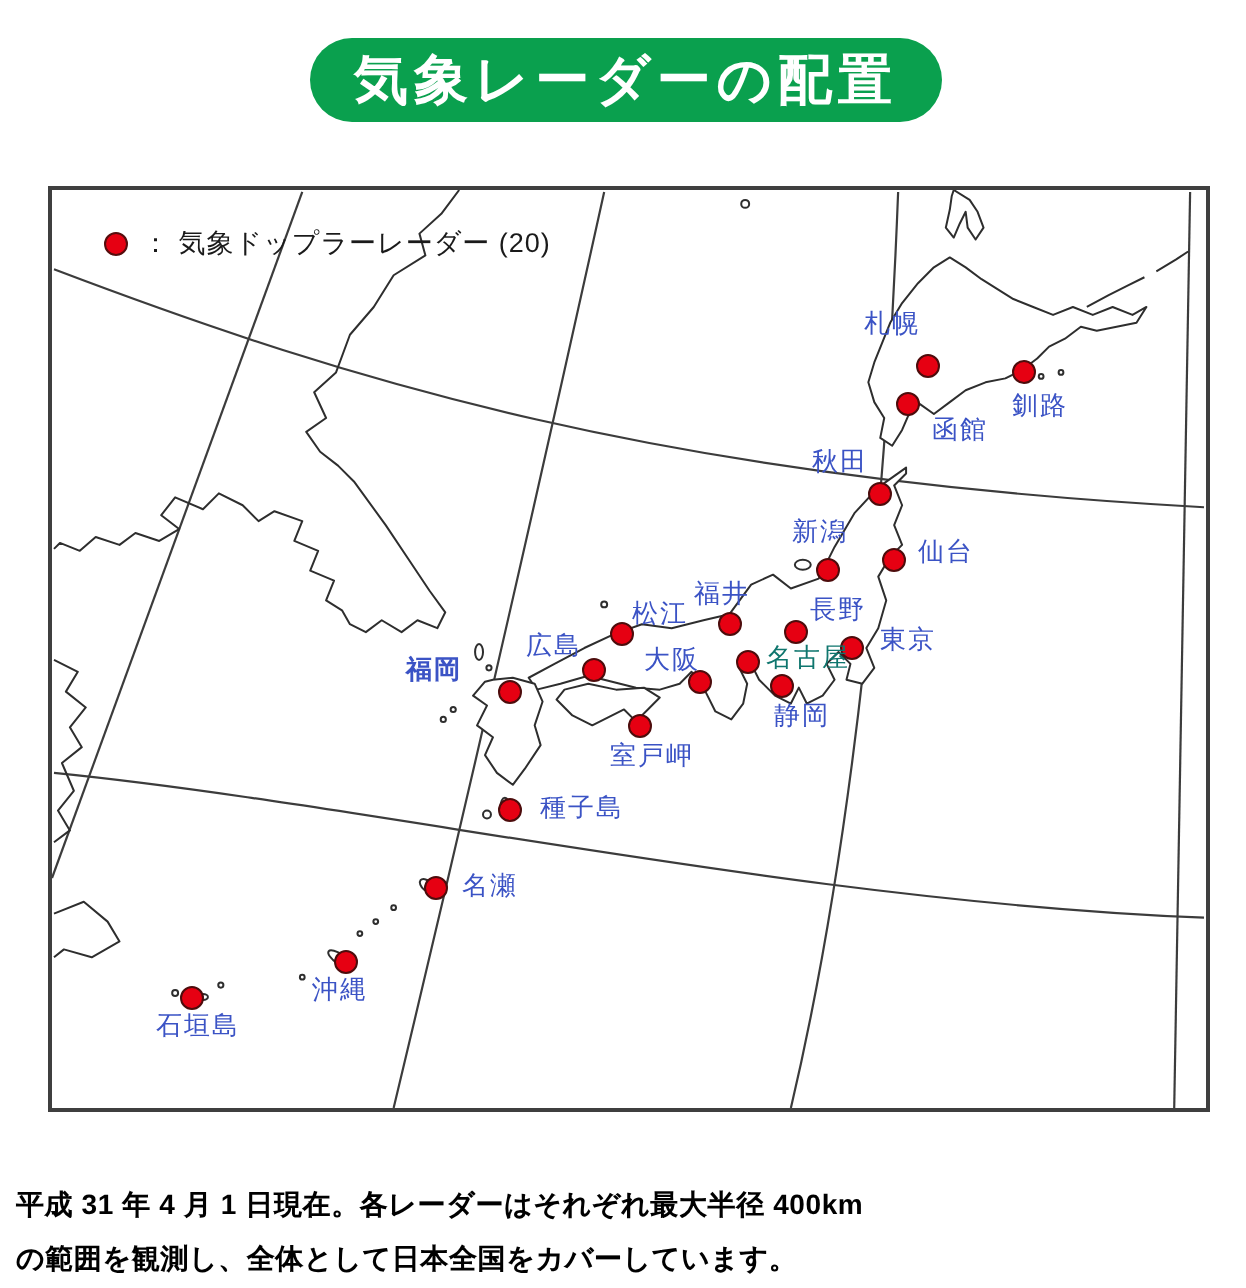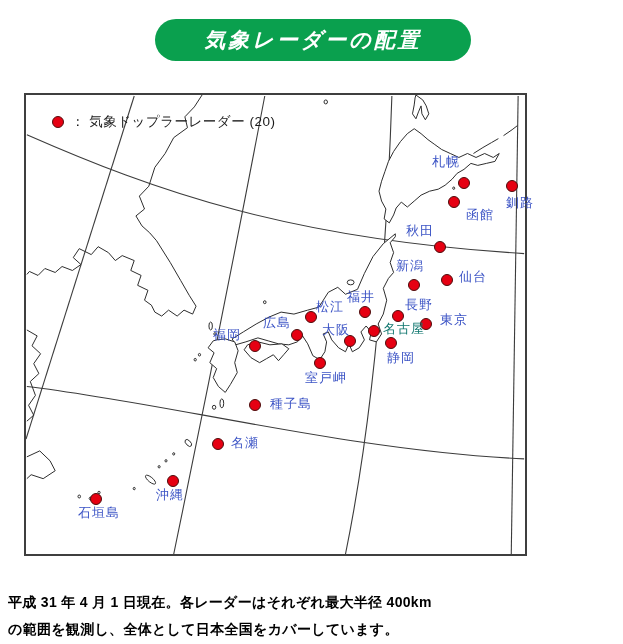--- a/index.html
+++ b/index.html
@@ -1,21 +1,21 @@
 <!DOCTYPE html>
 <html><head>
 <meta charset="utf-8">
 <style>
   html,body{margin:0;padding:0;background:#fff;}
   .page{position:relative;width:623px;height:644px;background:#fff;overflow:hidden;
         font-family:"Liberation Sans","DejaVu Sans",sans-serif;}
   .banner{position:absolute;left:155px;top:19px;width:316px;height:42px;border-radius:21px;
           background:#0aa04e;display:flex;align-items:center;justify-content:center;}
-  .banner span{color:#fff;font-size:21px;font-weight:bold;letter-spacing:3px;font-style:italic;}
-  .map{position:absolute;left:24px;top:93px;width:503px;height:463px;box-sizing:border-box;
+  .banner span{color:#fff;font-size:27px;font-weight:bold;letter-spacing:3px;}
+  .map{position:absolute;left:24px;top:93px;width:581px;height:463px;box-sizing:border-box;
        border:2px solid #3f3f3f;background:#fff;}
   .map svg{position:absolute;left:0;top:0;width:100%;height:100%;}
   .legend{position:absolute;left:26px;top:18px;display:flex;align-items:center;gap:7px;}
   .legend-dot{width:10px;height:10px;border-radius:50%;background:#e60012;border:1px solid #550d0d;}
   .legend-text{font-size:13.5px;color:#1a1a1a;letter-spacing:0.5px;white-space:nowrap;}
   .station-dot{position:absolute;width:10px;height:10px;border-radius:50%;
                background:#e60012;border:1px solid #4d0c0c;transform:translate(-50%,-50%);}
   .station-label{position:absolute;font-size:13px;color:#3b53c5;letter-spacing:1px;
                  white-space:nowrap;line-height:14px;}
   .caption{position:absolute;left:8px;top:589px;width:610px;font-size:14px;font-weight:bold;
@@ -97,41 +97,41 @@
         <div class="station-label" style="left: 406px; top: 60px; color: rgb(59, 83, 197);">札幌</div>
         <div class="station-dot" style="left: 486px; top: 91px; background: rgb(230, 0, 18);"></div>
         <div class="station-label" style="left: 480px; top: 101px; color: rgb(59, 83, 197);">釧路</div>
         <div class="station-dot" style="left: 428px; top: 107px; background: rgb(230, 0, 18);"></div>
         <div class="station-label" style="left: 440px; top: 113px; color: rgb(59, 83, 197);">函館</div>
         <div class="station-dot" style="left: 414px; top: 152px; background: rgb(230, 0, 18);"></div>
         <div class="station-label" style="left: 380px; top: 129px; color: rgb(59, 83, 197);">秋田</div>
         <div class="station-dot" style="left: 388px; top: 190px; background: rgb(230, 0, 18);"></div>
         <div class="station-label" style="left: 370px; top: 164px; color: rgb(59, 83, 197);">新潟</div>
         <div class="station-dot" style="left: 421px; top: 185px; background: rgb(230, 0, 18);"></div>
-        <div class="station-label" style="left: 433px; top: 175px; color: rgb(59, 83, 197);">仙台</div>
+        <div class="station-label" style="left: 433px; top: 175px; color: rgb(59, 83, 197); font-family: Liberation Mono, monospace;">仙台</div>
         <div class="station-dot" style="left: 372px; top: 221px; background: rgb(230, 0, 18);"></div>
         <div class="station-label" style="left: 379px; top: 203px; color: rgb(59, 83, 197);">長野</div>
         <div class="station-dot" style="left: 400px; top: 229px; background: rgb(230, 0, 18);"></div>
         <div class="station-label" style="left: 414px; top: 218px; color: rgb(59, 83, 197);">東京</div>
         <div class="station-dot" style="left: 348px; top: 236px; background: rgb(230, 0, 18);"></div>
         <div class="station-label" style="left: 357px; top: 227px; color: #0f766e;">名古屋</div>
         <div class="station-dot" style="left: 365px; top: 248px; background: rgb(230, 0, 18);"></div>
         <div class="station-label" style="left: 361px; top: 256px; color: rgb(59, 83, 197); text-align: right;">静岡</div>
         <div class="station-dot" style="left: 339px; top: 217px; background: rgb(230, 0, 18);"></div>
         <div class="station-label" style="left: 321px; top: 195px; color: rgb(59, 83, 197);">福井</div>
         <div class="station-dot" style="left: 324px; top: 246px; background: rgb(230, 0, 18);"></div>
         <div class="station-label" style="left: 296px; top: 228px; color: rgb(59, 83, 197);">大阪</div>
         <div class="station-dot" style="left: 285px; top: 222px; background: rgb(230, 0, 18);"></div>
         <div class="station-label" style="left: 290px; top: 205px; color: rgb(59, 83, 197);">松江</div>
         <div class="station-dot" style="left: 271px; top: 240px; background: rgb(230, 0, 18);"></div>
         <div class="station-label" style="left: 237px; top: 221px; color: rgb(59, 83, 197);">広島</div>
         <div class="station-dot" style="left: 294px; top: 268px; background: rgb(230, 0, 18);"></div>
         <div class="station-label" style="left: 279px; top: 276px; color: rgb(59, 83, 197);">室戸岬</div>
         <div class="station-dot" style="left: 229px; top: 251px; background: rgb(230, 0, 18);"></div>
-        <div class="station-label" style="left: 187px; top: 233px; color: rgb(59, 83, 197);">福岡</div>
+        <div class="station-label" style="left: 177px; top: 233px; color: rgb(59, 83, 197); font-weight: bold;">福岡</div>
         <div class="station-dot" style="left: 229px; top: 310px; background: rgb(230, 0, 18);"></div>
         <div class="station-label" style="left: 244px; top: 302px; color: rgb(59, 83, 197);">種子島</div>
         <div class="station-dot" style="left: 192px; top: 349px; background: rgb(230, 0, 18);"></div>
         <div class="station-label" style="left: 205px; top: 341px; color: rgb(59, 83, 197);">名瀬</div>
         <div class="station-dot" style="left: 147px; top: 386px; background: rgb(230, 0, 18);"></div>
         <div class="station-label" style="left: 130px; top: 393px; color: rgb(59, 83, 197);">沖縄</div>
         <div class="station-dot" style="left: 70px; top: 404px; background: rgb(230, 0, 18);"></div>
         <div class="station-label" style="left: 52px; top: 411px; color: rgb(59, 83, 197);">石垣島</div>
       </div>
   </div>

